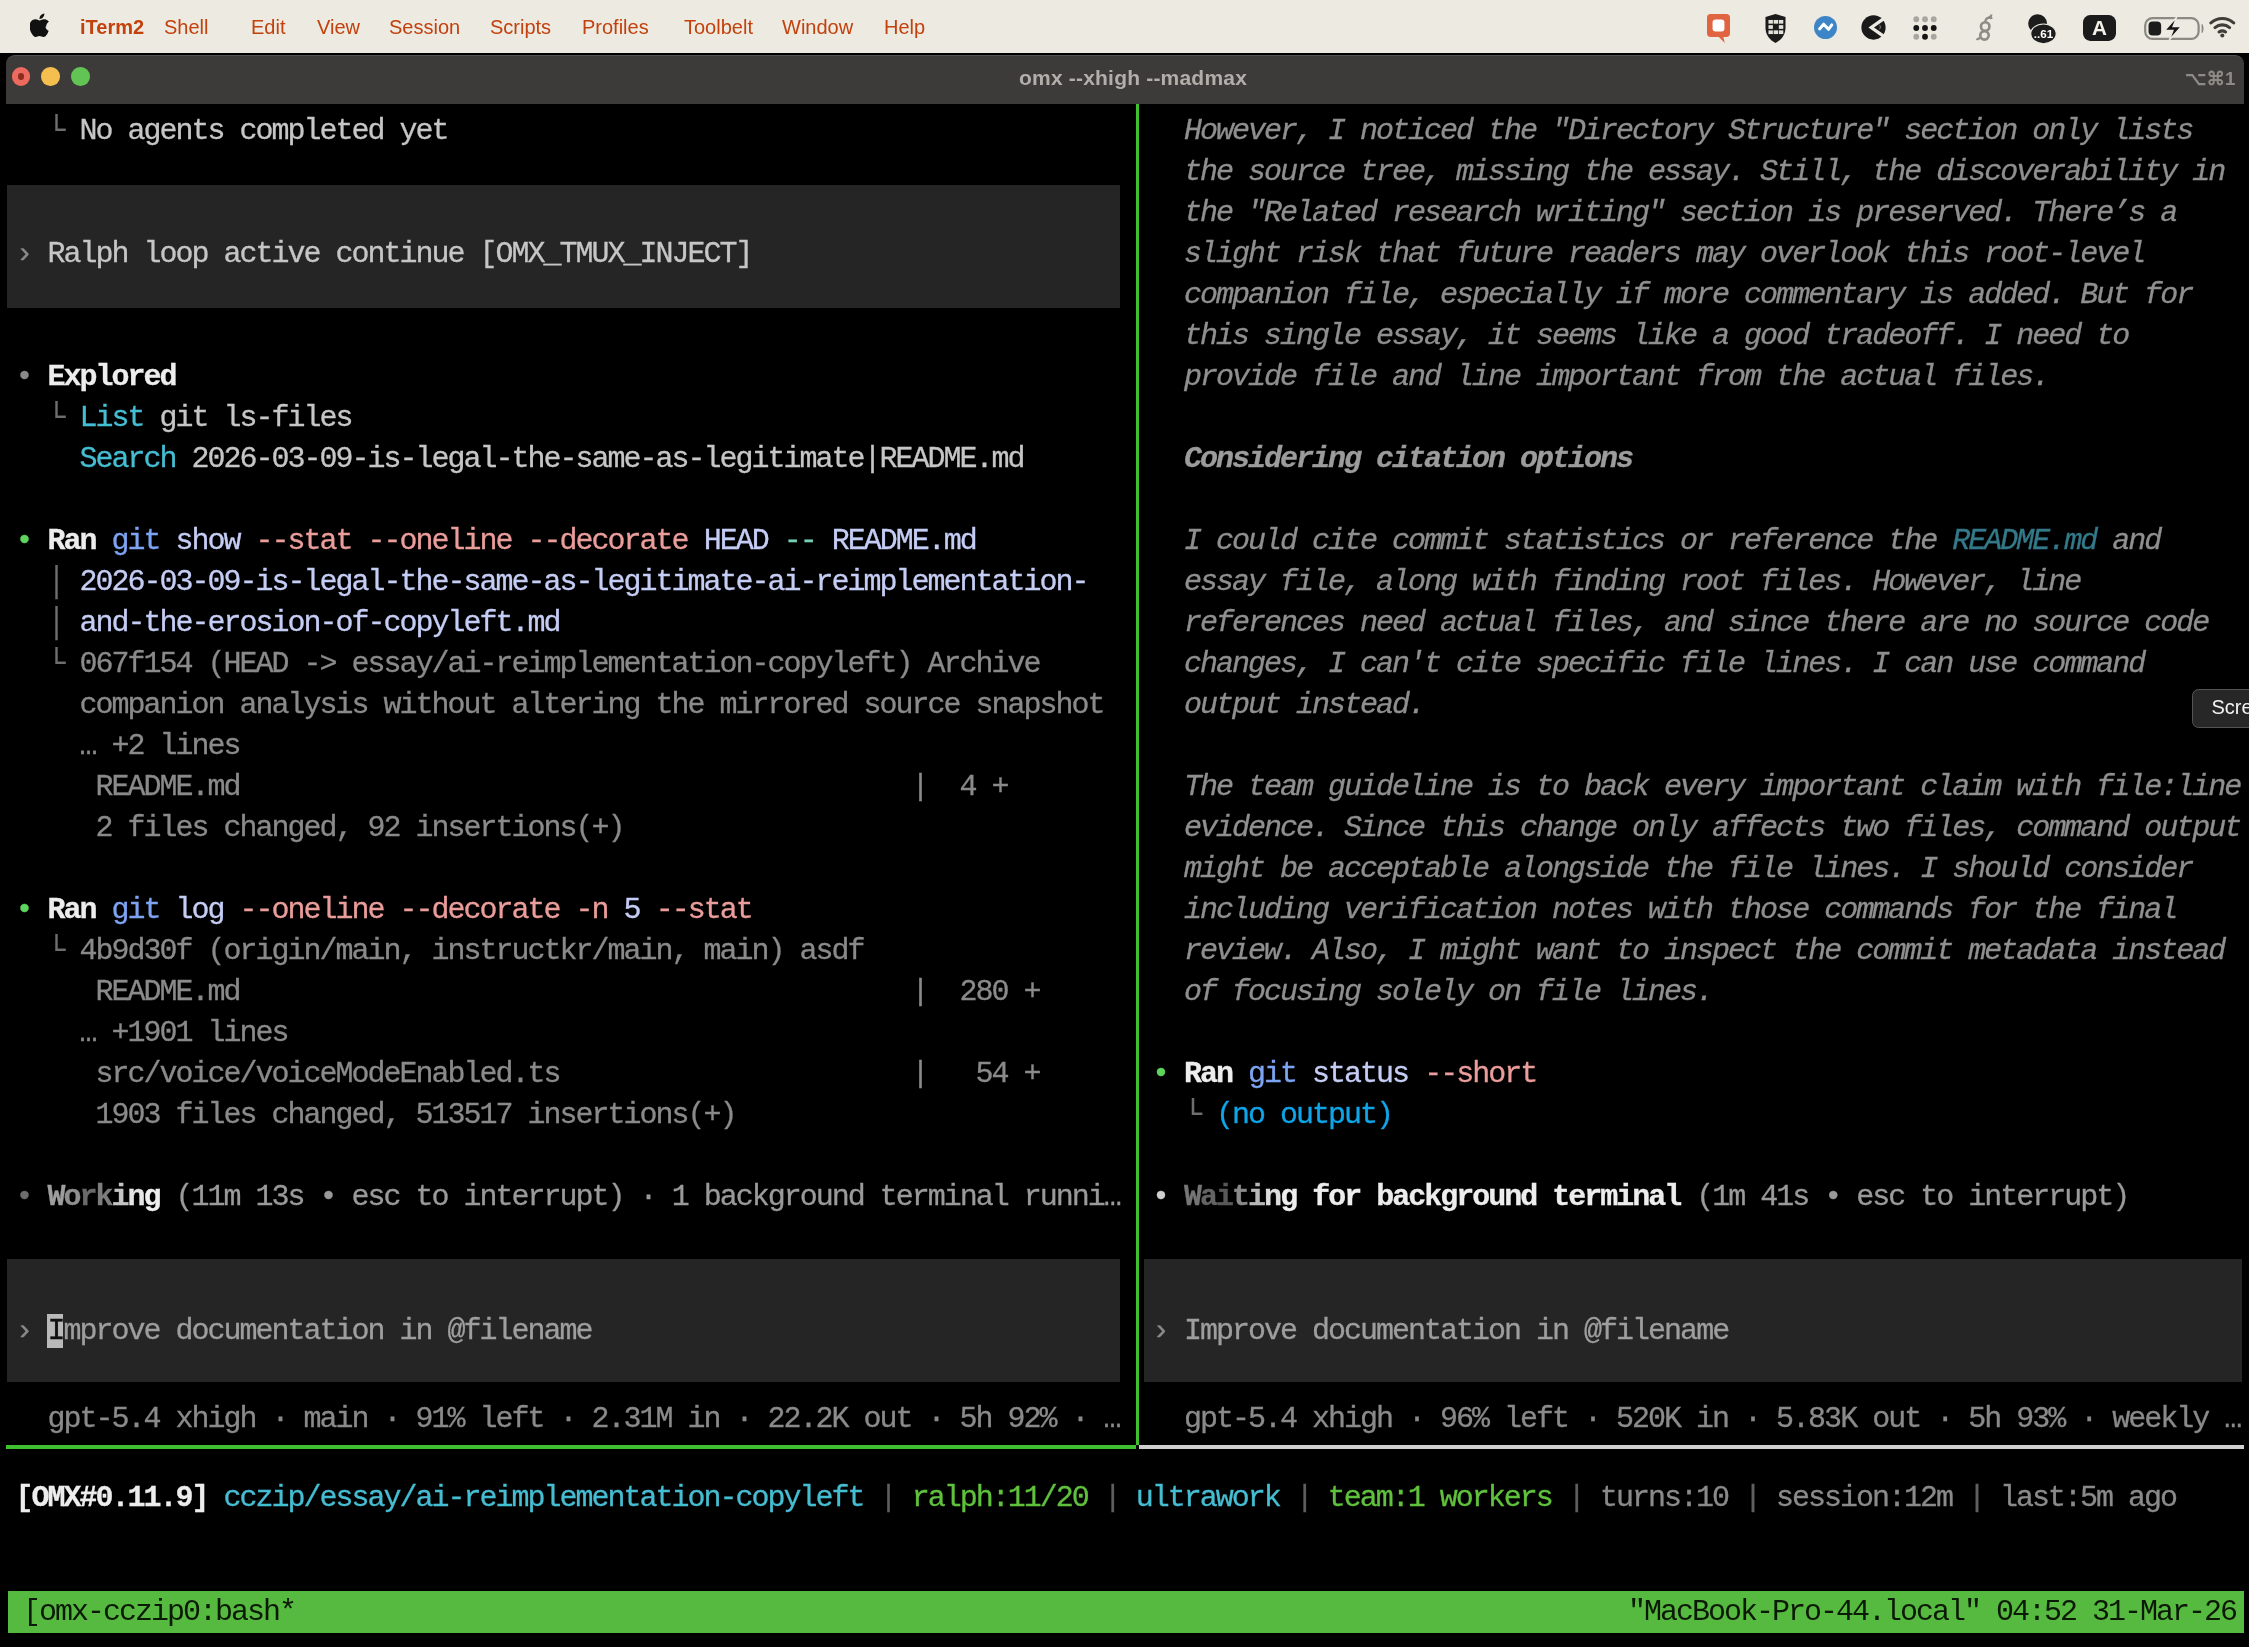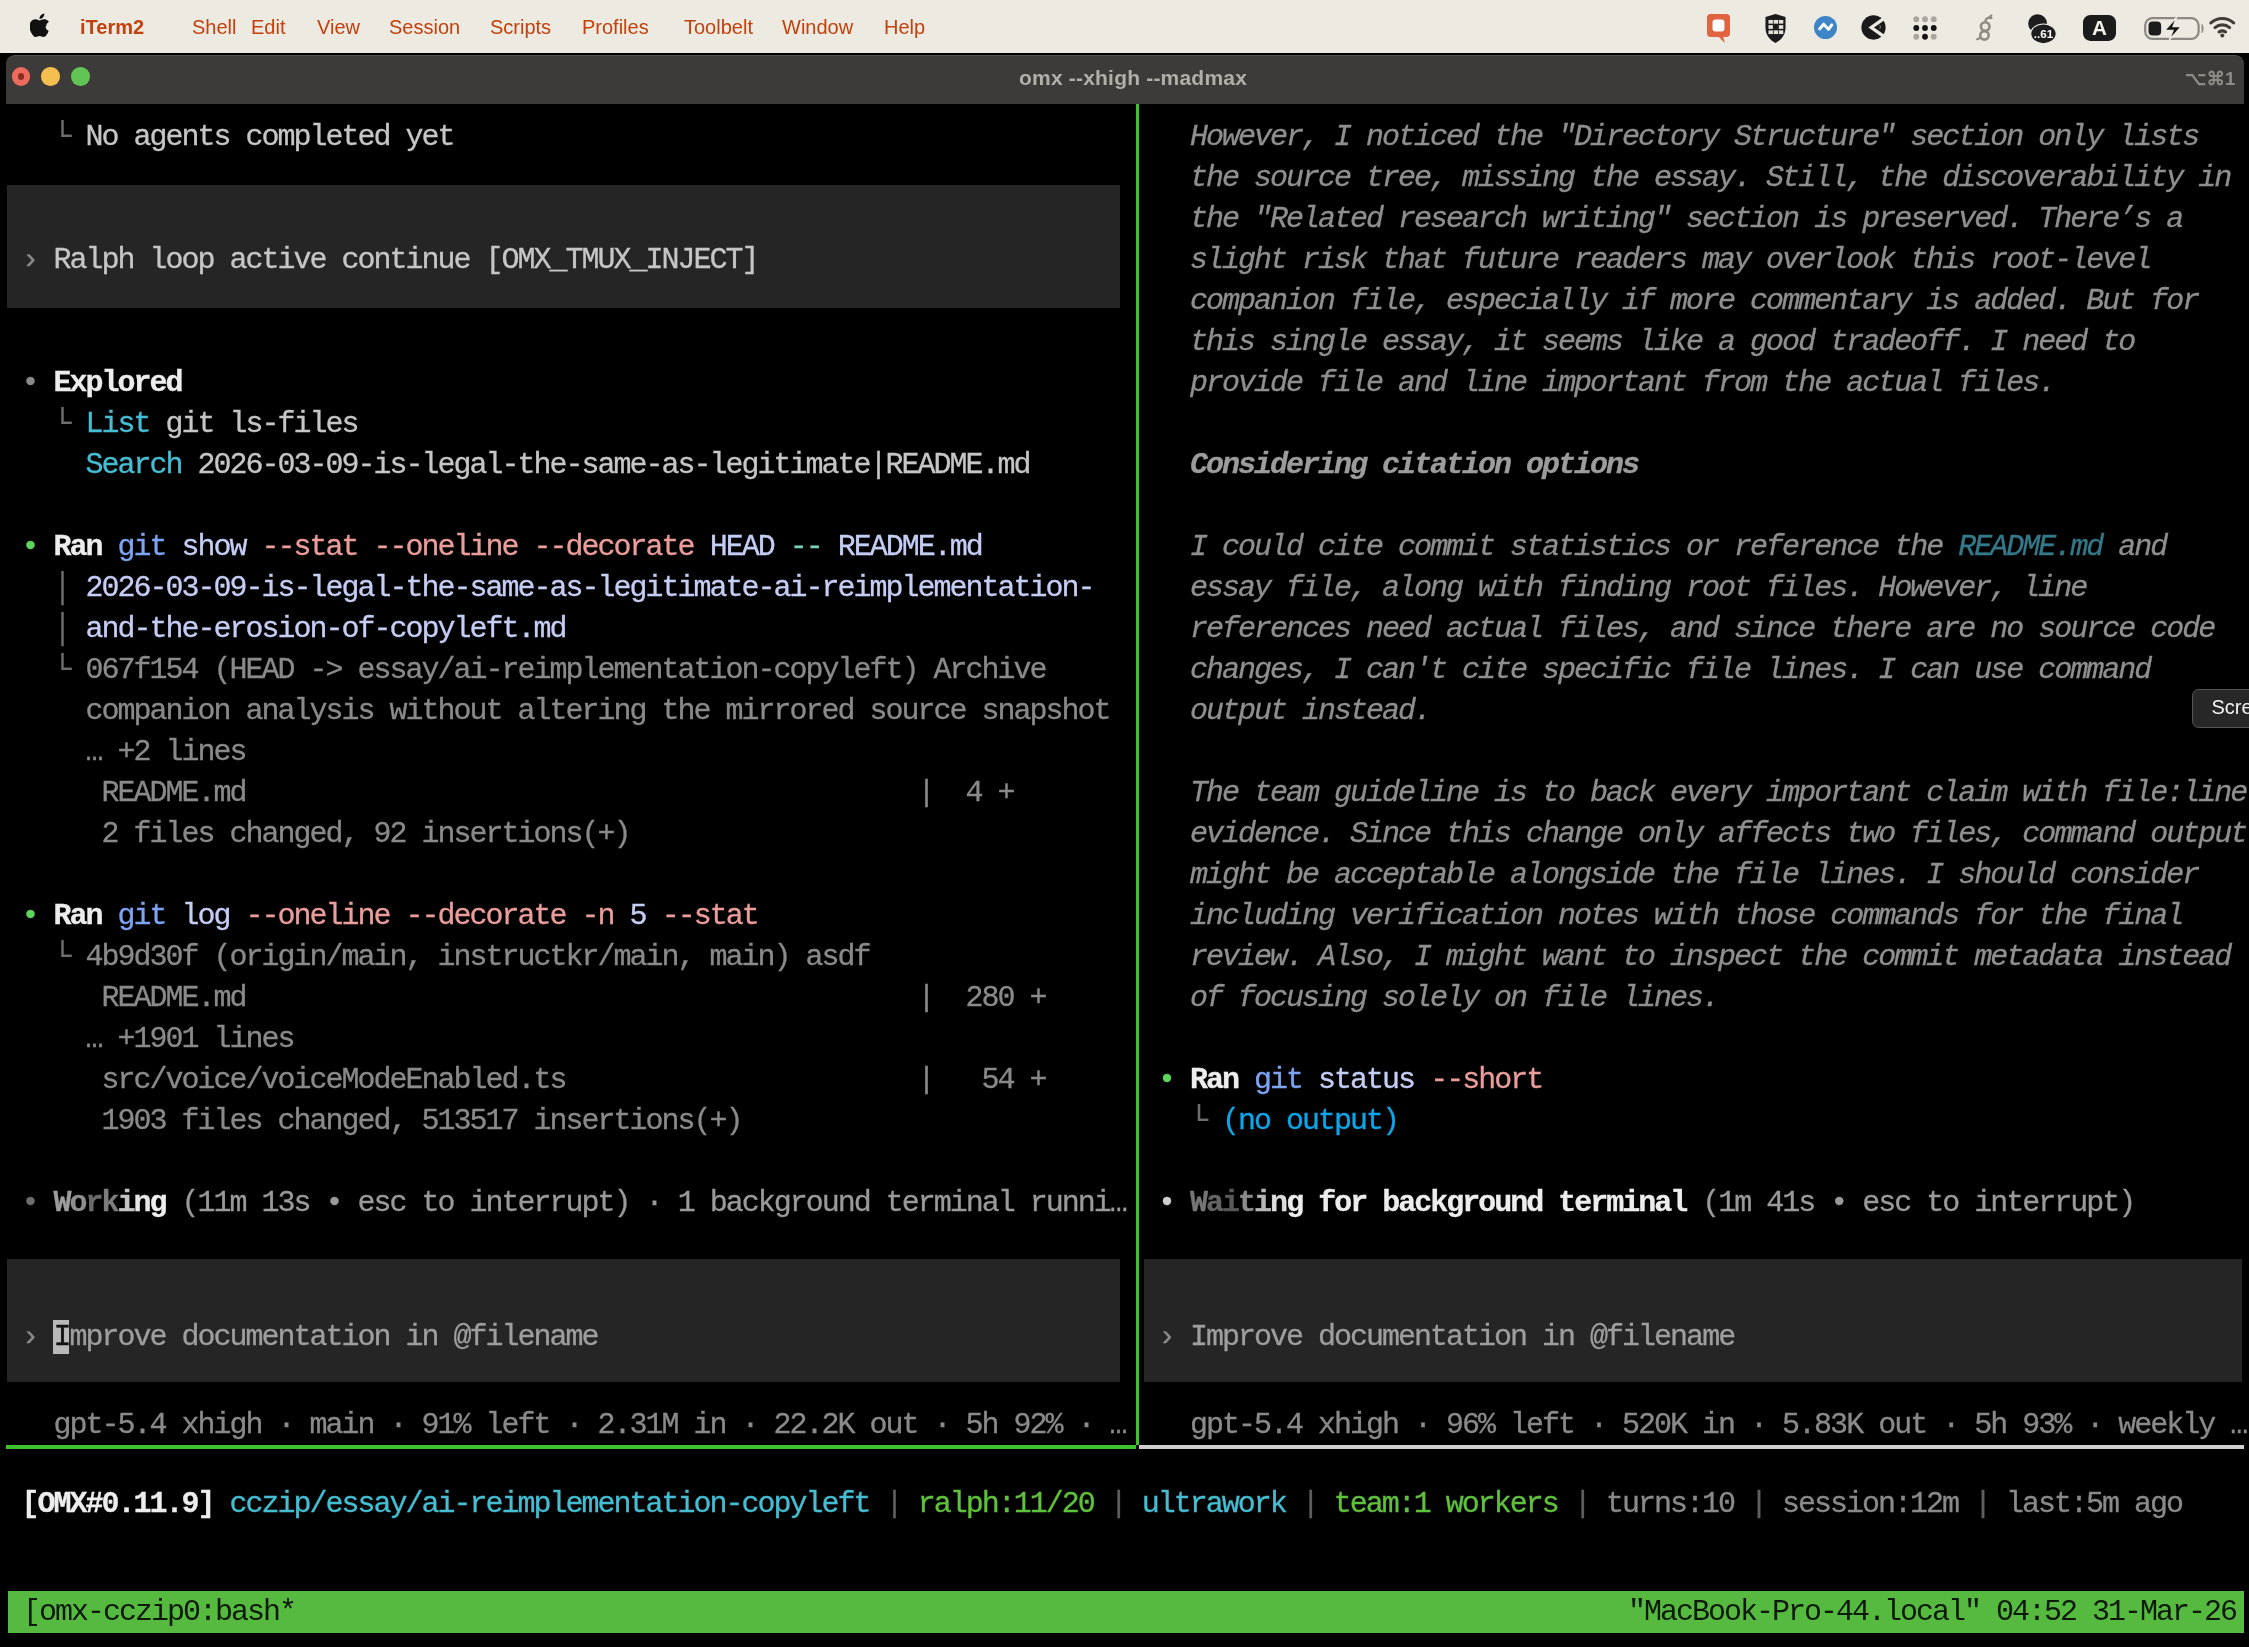--- a/index.html
+++ b/index.html
@@ -6,21 +6,21 @@
 
 #menubar{position:absolute;left:0;top:0;width:2250px;height:53px;background:#edeae2}
 .mi{position:absolute;top:0;height:53px;line-height:55px;font-size:20px;font-weight:500;color:#c2410c;white-space:pre}
 
 #titlebar{position:absolute;left:5.9px;top:55px;width:2238px;height:49px;background:#3c3b39;border-radius:8.9px 8.9px 0 0;border-top:1.5px solid #525150;box-sizing:border-box}
 .tl{position:absolute;top:67px;width:18.5px;height:18.5px;border-radius:50%}
 #wtitle{position:absolute;top:66px;left:1019px;font-size:21px;font-weight:700;color:#b2afaa;letter-spacing:0.2px}
 #hotkey{position:absolute;top:68px;right:14.8px;font-size:18.5px;font-weight:600;color:#8e8b86}
 
 .box{position:absolute;background:#252525}
-pre{margin:14px;position:absolute;font:30px/41px "Liberation Mono",monospace;letter-spacing:-2px;color:#c6c6c6;white-space:pre;-webkit-text-stroke:0.3px}
+pre{margin:8px;position:absolute;font:30px/41px "Liberation Mono",monospace;letter-spacing:-2px;color:#c6c6c6;white-space:pre;-webkit-text-stroke:0.3px}
 .w{color:#ededed;font-weight:bold}
 .g{color:#c6c6c6}
 .d{color:#8a8a8a}
 .t{color:#6e6e6e}
 .cy{color:#45bdd2}
 .bl{color:#7da4f2}
 .pw{color:#c5cdf5}
 .pk{color:#eb9d9b}
 .te{color:#76d0ba}
 .gb{color:#5ed65e}
@@ -34,21 +34,21 @@
 #tmuxbar{position:absolute;left:8px;top:1591px;width:2236px;height:42px;background:#57ba40}
 #tmuxbar div{position:absolute;top:0;height:42px;font:30px/43px "Liberation Mono",monospace;letter-spacing:-2px;color:#0b1a05}
 #scre{position:absolute;left:2192px;top:689px;width:70px;height:39px;background:#272727;border:1.8px solid #545454;border-radius:6.6px;box-sizing:border-box;color:#f2f2f2;font-size:20px;line-height:35px;padding-left:18.5px}
 </style></head><body>
 
 <div id="menubar">
 <svg class="abs" style="left:29.5px;top:11.8px" width="22" height="28" viewBox="0 0 30 38">
       <path fill="#111" d="M22.5 19.6c0-4.6 3.8-6.8 4-6.9-2.2-3.2-5.5-3.6-6.7-3.7-2.9-.3-5.6 1.7-7 1.7-1.4 0-3.7-1.6-6-1.6C3.7 9.2.9 10.9-.6 13.5c-3 5.2-.8 13 2.2 17.2 1.4 2.1 3.2 4.4 5.4 4.3 2.2-.1 3-1.4 5.7-1.4s3.4 1.4 5.7 1.4c2.4 0 3.9-2.1 5.3-4.2 1.7-2.4 2.4-4.8 2.4-4.9-.1 0-4.6-1.8-4.6-6.3zM17.9 6.1c1.2-1.5 2.1-3.6 1.8-5.6-1.8.1-3.9 1.2-5.2 2.7-1.1 1.3-2.1 3.4-1.9 5.4 2 .2 4-1 5.3-2.5z" transform="translate(1.2,1.5) scale(0.93)"></path>
     </svg>
 <span class="mi" style="left:80px;font-weight:700">iTerm2</span>
-<span class="mi" style="left:192px">Shell</span>
+<span class="mi" style="left:164px">Shell</span>
 <span class="mi" style="left:251px">Edit</span>
 <span class="mi" style="left:317px">View</span>
 <span class="mi" style="left:389px">Session</span>
 <span class="mi" style="left:490px">Scripts</span>
 <span class="mi" style="left:582px">Profiles</span>
 <span class="mi" style="left:684px">Toolbelt</span>
 <span class="mi" style="left:782px">Window</span>
 <span class="mi" style="left:884px">Help</span>
 
 <svg class="abs" style="left:1707px;top:14px" width="23" height="29" viewBox="0 0 31 39">

